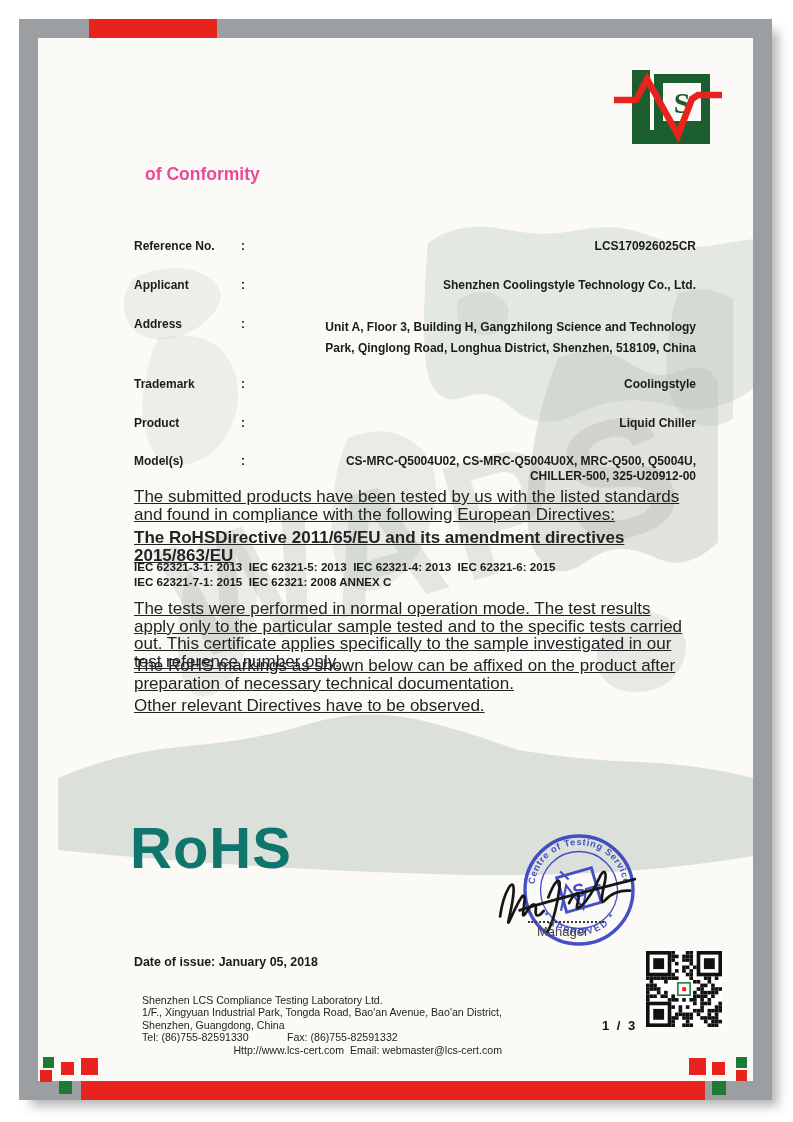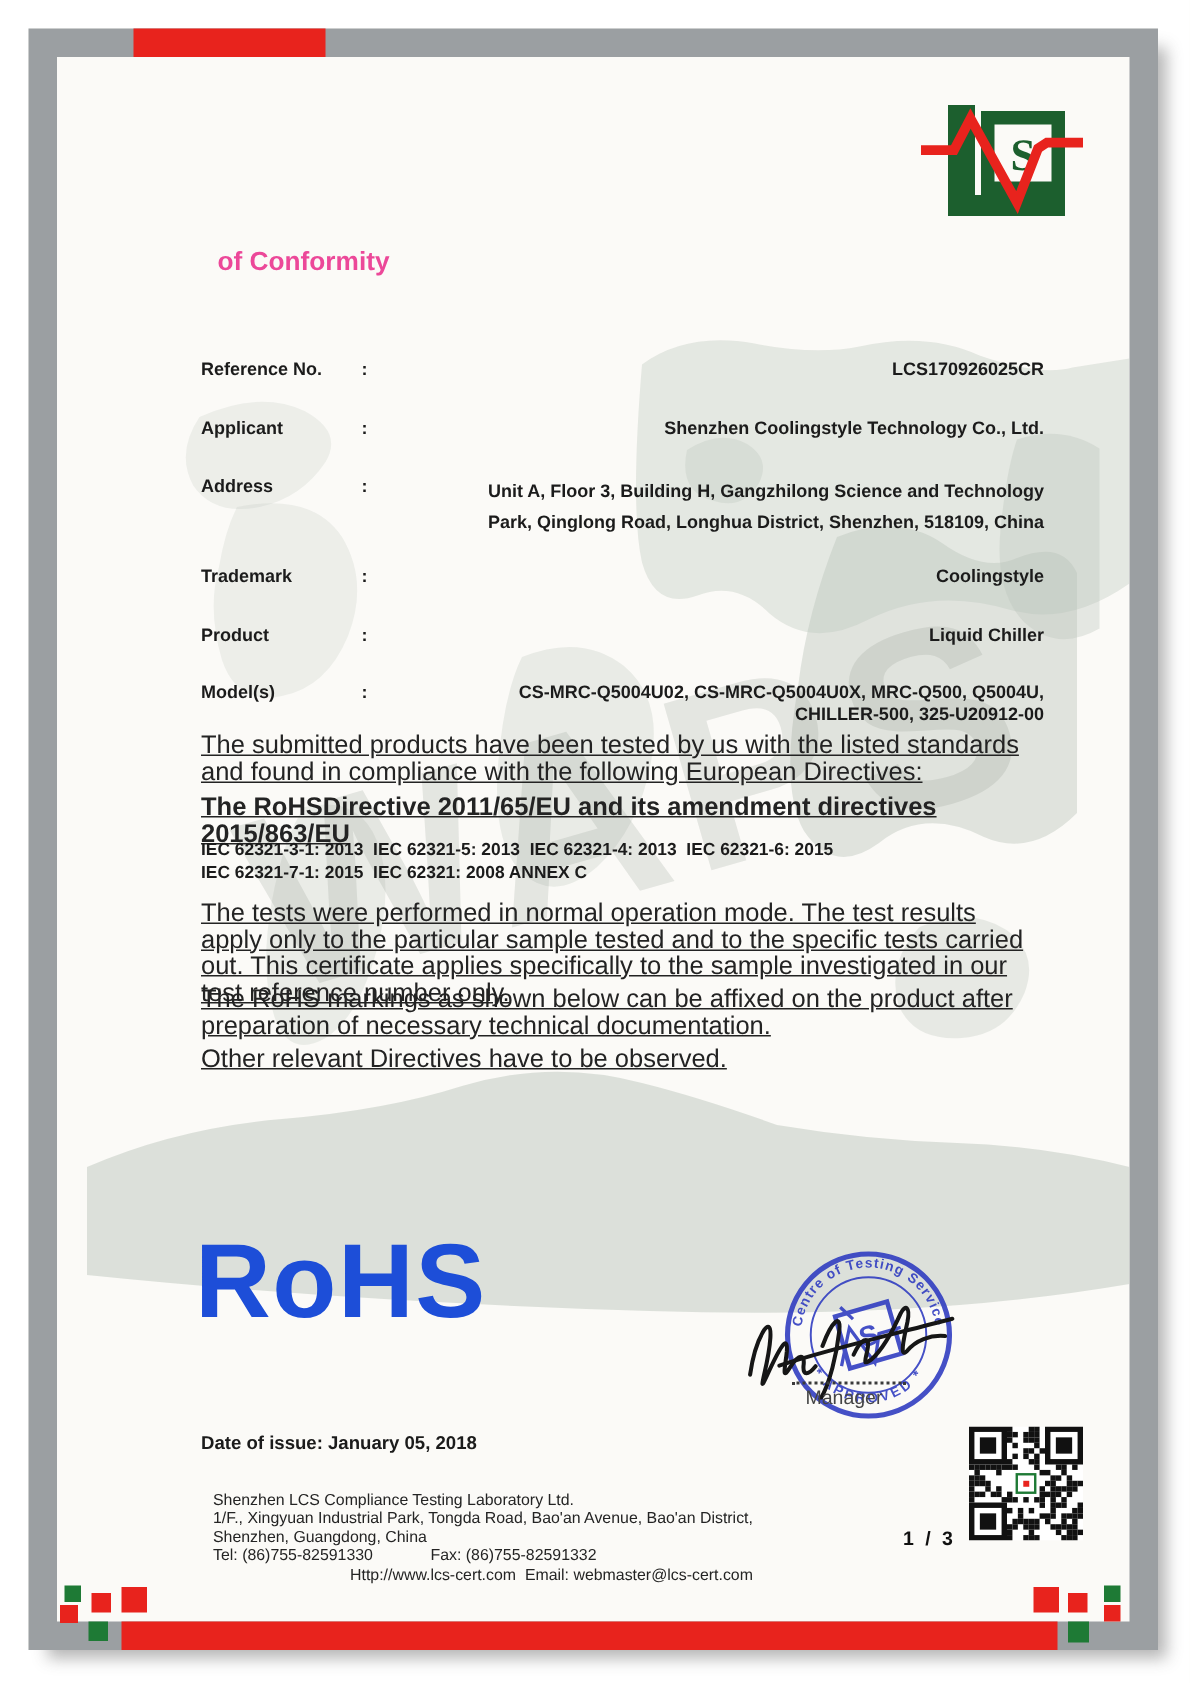--- a/index.html
+++ b/index.html
@@ -41,21 +41,21 @@
   .row .lbl{position:absolute;left:0;top:0;white-space:nowrap;}
   .row .col{position:absolute;left:107px;top:0;}
   .row .val{position:absolute;left:117px;top:0;width:445px;white-space:pre-line;text-align:right;}
   .val.lh21{line-height:21px;}
   .val.lh15{line-height:15px;}
 
   .para{position:absolute;left:134px;width:552px;font-size:17px;line-height:17.5px;color:#232323;text-decoration:underline;}
   .para.bold{font-weight:bold;}
   .std{position:absolute;left:134px;font-size:11.6px;font-weight:bold;white-space:pre-wrap;color:#1b1b1b;}
 
-  .rohs-mark{left:130px;top:814px;font-size:70px;font-weight:bold;color:#1d4ed8;letter-spacing:1px;}
+  .rohs-mark{left:130px;top:814px;font-size:58px;font-weight:bold;color:#0f766e;letter-spacing:1px;}
   .date-line{left:134px;top:955px;font-size:12.4px;font-weight:bold;color:#1b1b1b;}
 
   .stamp{left:500px;top:811px;opacity:.88;}
   .signature{left:490px;top:853px;}
   .sig-line{left:528px;top:921px;width:76px;border-bottom:2px dotted #3a3a3a;height:0;}
   .manager{left:537px;top:924px;font-size:13px;color:#454545;}
 
   .footer{left:142px;top:994px;font-size:10.6px;line-height:12.4px;color:#242424;}
   .footer .tel{display:inline-block;min-width:142px;}
   .footer .ln{white-space:pre-wrap;text-align:right;}

